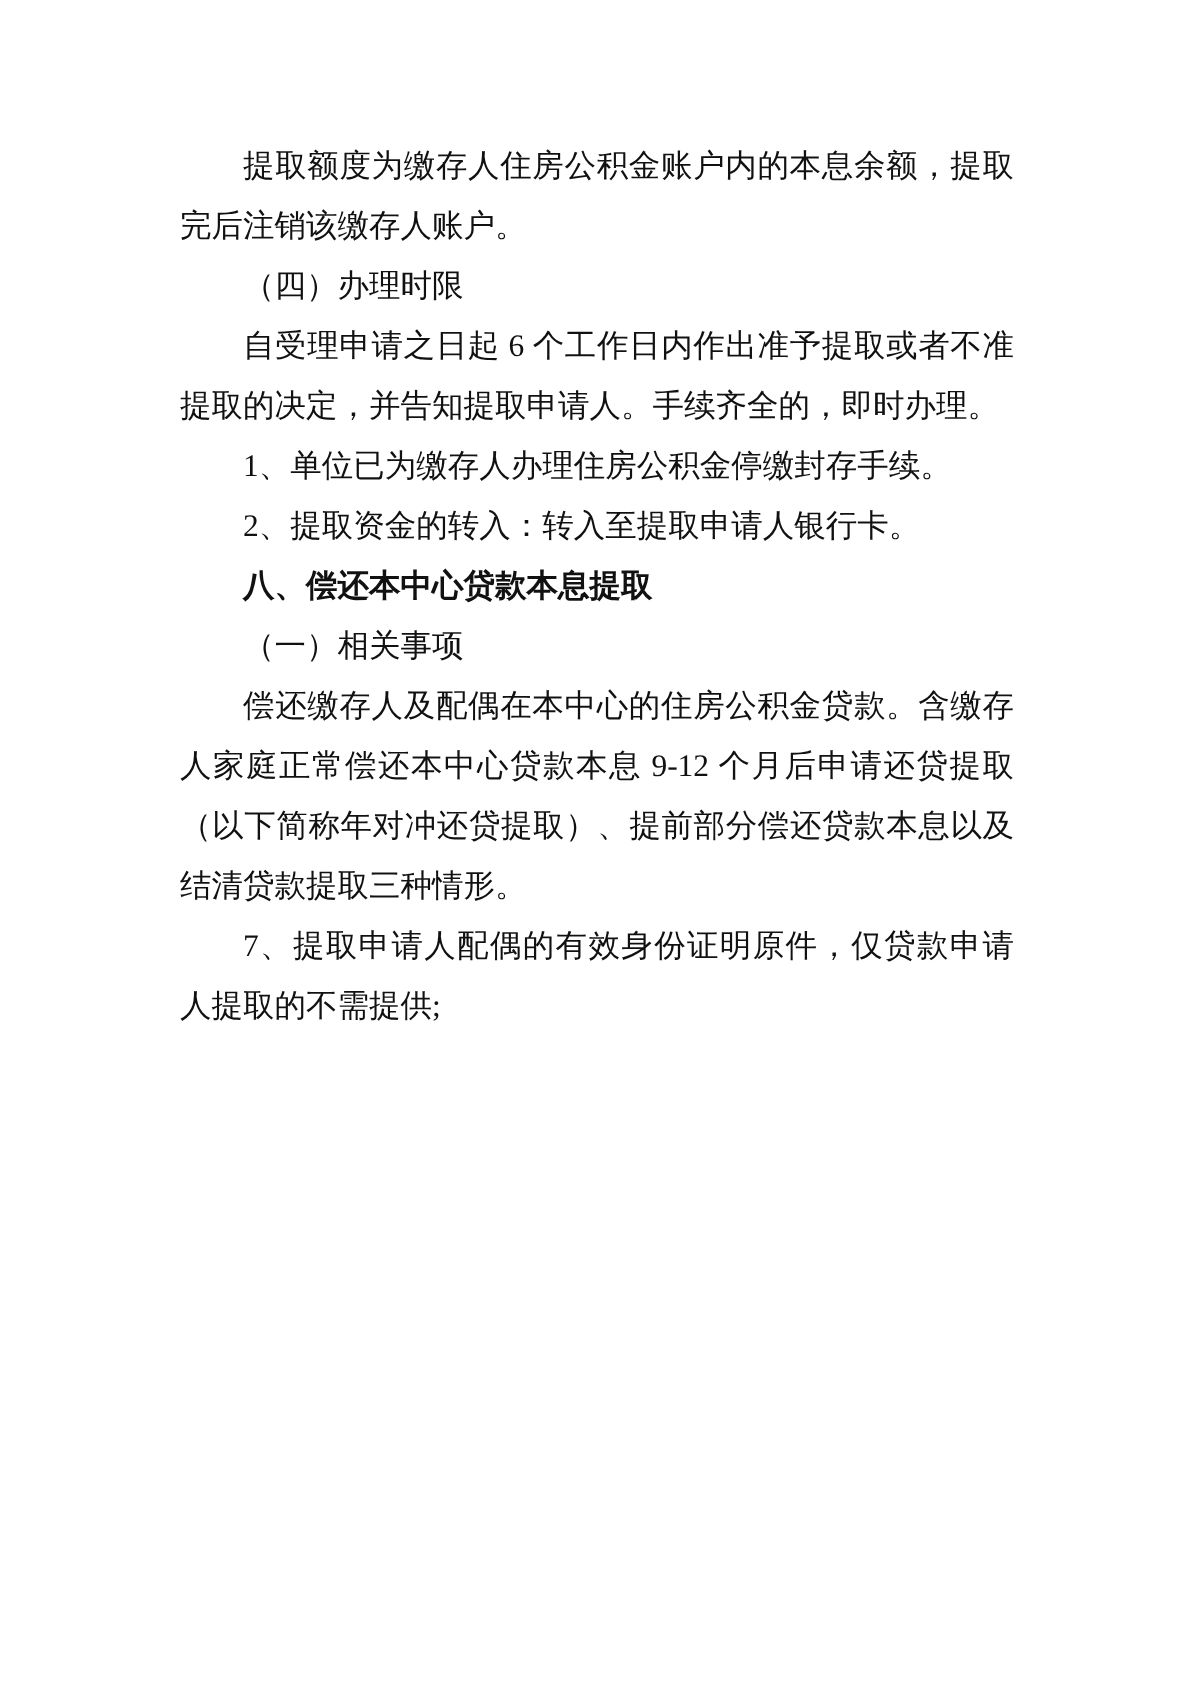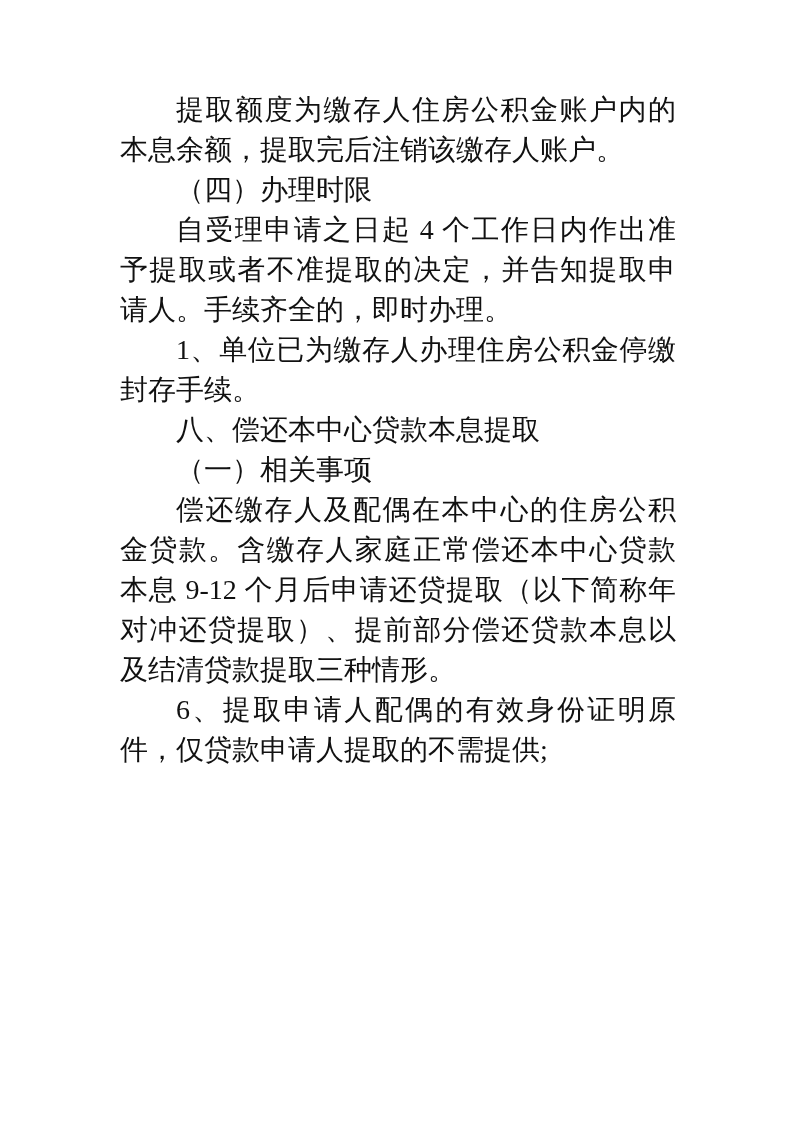--- a/index.html
+++ b/index.html
@@ -15,40 +15,41 @@
     box-sizing: border-box;
     padding: 90px 118px 0 120px;
     overflow: hidden;
   }
   .doc-body {
     width: 100%;
   }
   .para {
     margin: 0;
     font-family: "Liberation Serif", "DejaVu Serif", serif;
-    font-size: 28px;
+    font-size: 21px;
     line-height: 40px;
     color: #111111;
     text-align: justify;
     text-justify: inter-ideograph;
     text-indent: 2em;
     word-break: break-all;
   }
   .para.heading {
-    font-weight: normal;
+    font-weight: bold;
     text-align: left;
   }
 </style>
 </head>
 <body>
 
 <div class="page">
   <div class="doc-body">
     <p class="para">提取额度为缴存人住房公积金账户内的本息余额，提取完后注销该缴存人账户。</p>
     <p class="para">（四）办理时限</p>
-    <p class="para">自受理申请之日起 4 个工作日内作出准予提取或者不准提取的决定，并告知提取申请人。手续齐全的，即时办理。</p>
+    <p class="para">自受理申请之日起 6 个工作日内作出准予提取或者不准提取的决定，并告知提取申请人。手续齐全的，即时办理。</p>
     <p class="para">1、单位已为缴存人办理住房公积金停缴封存手续。</p>
+    <p class="para">2、提取资金的转入：转入至提取申请人银行卡。</p>
     <p class="para heading">八、偿还本中心贷款本息提取</p>
     <p class="para">（一）相关事项</p>
     <p class="para">偿还缴存人及配偶在本中心的住房公积金贷款。含缴存人家庭正常偿还本中心贷款本息 9-12 个月后申请还贷提取（以下简称年对冲还贷提取）、提前部分偿还贷款本息以及结清贷款提取三种情形。</p>
-    <p class="para">6、提取申请人配偶的有效身份证明原件，仅贷款申请人提取的不需提供;</p>
+    <p class="para">7、提取申请人配偶的有效身份证明原件，仅贷款申请人提取的不需提供;</p>
   </div>
 </div>
 
 </body></html>

